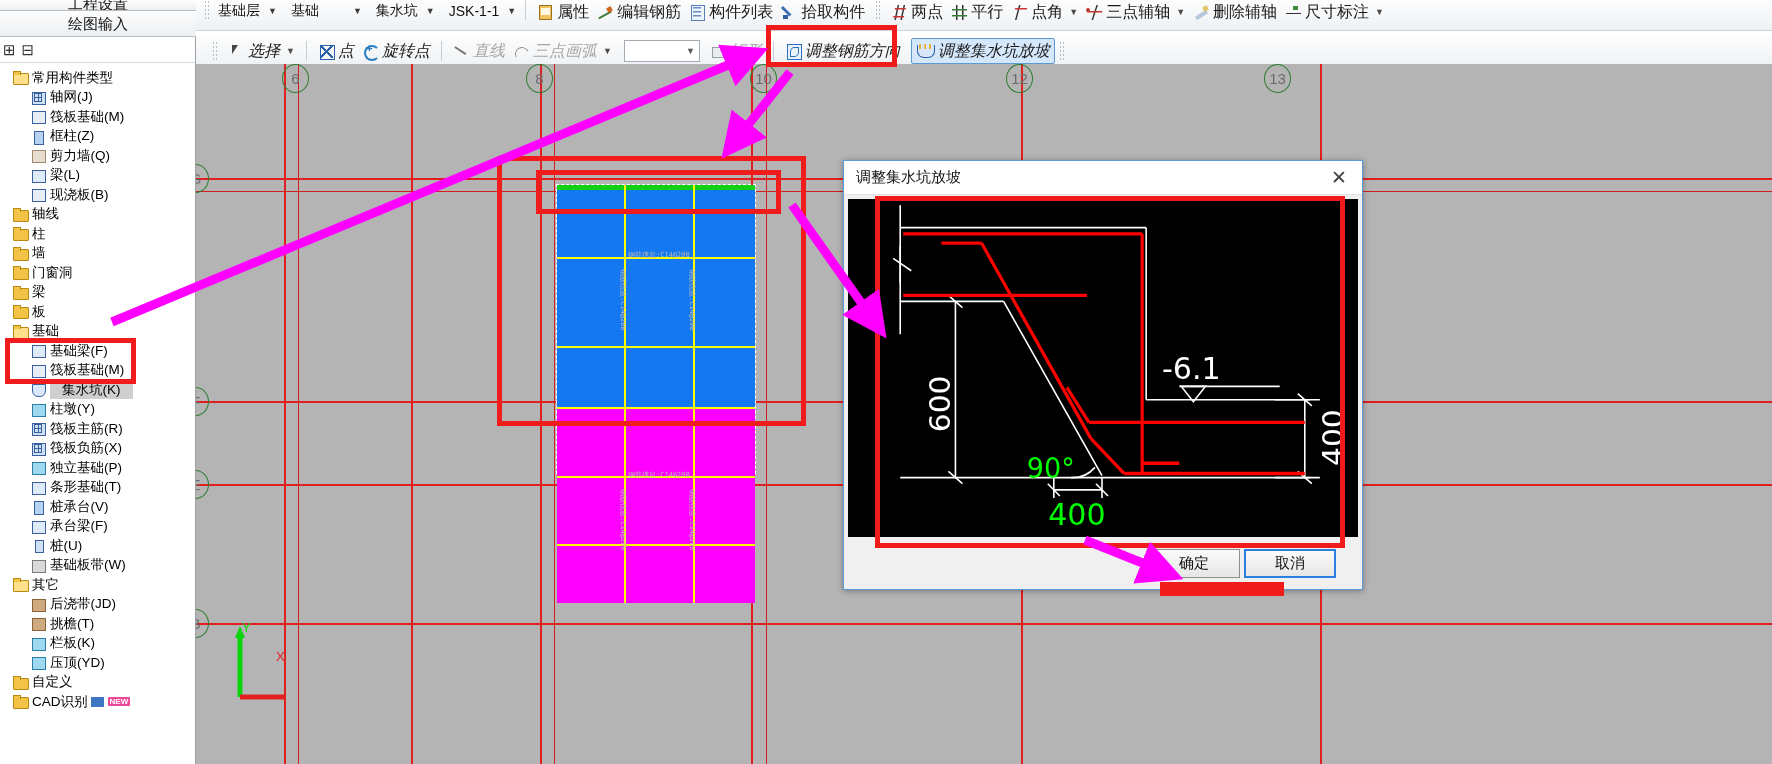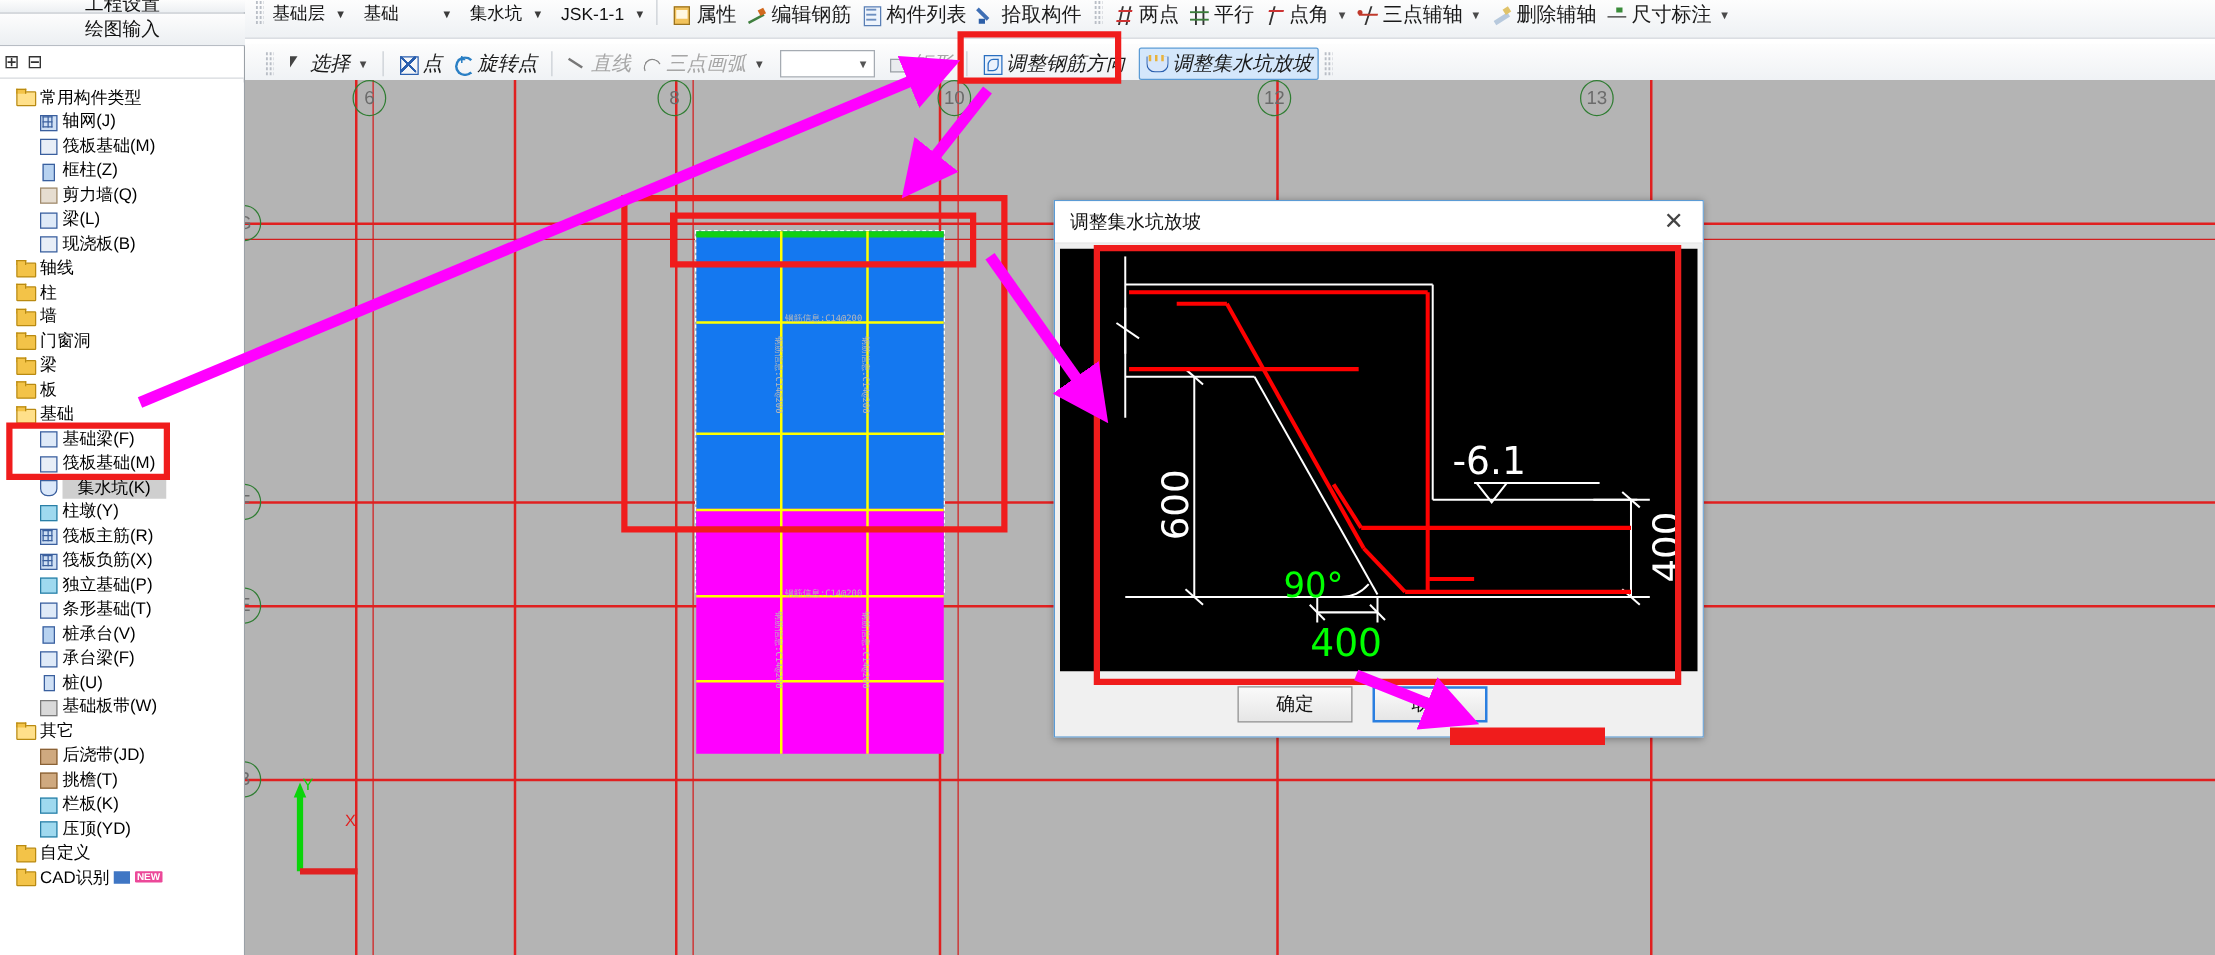--- a/index.html
+++ b/index.html
@@ -210,22 +210,22 @@
     background:#f0f0f0;border:1px solid #5b9bd5;box-shadow:0 1px 6px rgba(0,0,0,.35);
     display:flex;flex-direction:column;
   }
   #dlg-title{height:34px;background:#fff;display:flex;align-items:center;
     padding:0 6px 0 12px;border-bottom:1px solid #e2e2e2;}
   #dlg-title .t{font-size:15px;color:#111;flex:1;}
   #dlg-close{width:34px;height:28px;display:flex;align-items:center;justify-content:center;
     font-size:19px;color:#444;cursor:pointer;}
   #dlg-body{flex:1;background:#f0f0f0;padding:4px 4px 0 4px;}
   #cadpane{width:100%;height:100%;background:#000;position:relative;overflow:hidden;}
-  #dlg-footer{height:52px;display:flex;align-items:center;justify-content:center;
-    gap:16px;padding-right:26px;background:#f0f0f0;}
+  #dlg-footer{height:52px;display:flex;align-items:center;justify-content:flex-end;
+    gap:4px;padding-right:26px;background:#f0f0f0;}
   .dbtn{width:92px;height:29px;border:1px solid #8d8d8d;background:linear-gradient(#fafafa,#e6e6e6);
     font-size:15px;color:#111;display:flex;align-items:center;justify-content:center;cursor:pointer;}
   .dbtn.focus{border:2px solid #2a7fe0;}
 
   svg.cad{position:absolute;left:0;top:0;width:100%;height:100%;}
 
   
   .annot-rect{position:absolute;border:5px solid #f01c1c;pointer-events:none;}
   .annot-bar{position:absolute;background:#f01c1c;pointer-events:none;}
   svg.arrows{position:absolute;left:0;top:0;width:1772px;height:764px;pointer-events:none;}

